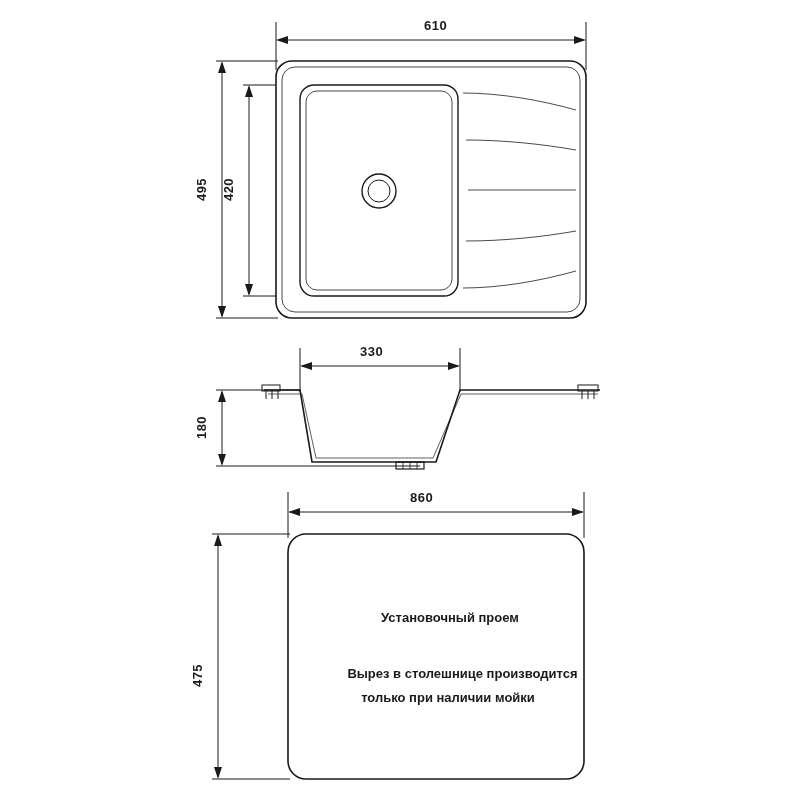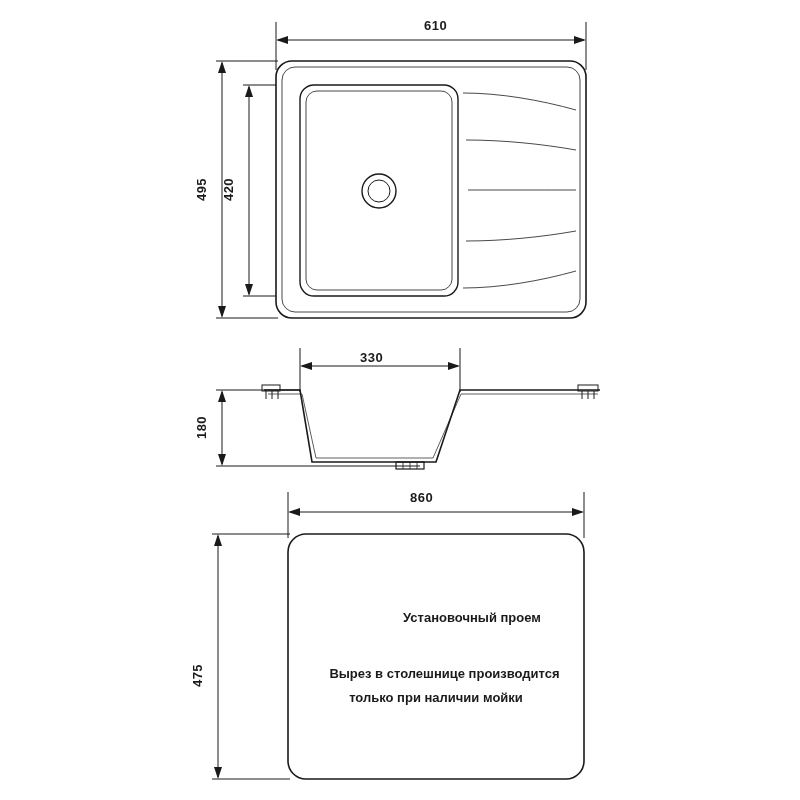--- a/index.html
+++ b/index.html
@@ -170,27 +170,27 @@
       <rect x="288" y="534" width="296" height="245" rx="18" ry="18" fill="#ffffff" stroke="#1a1a1a" stroke-width="1.6"></rect>
     </g>
   </svg>
 
   <div class="dim-label" style="left:424px; top:18px;">610</div>
 
   <div class="dim-label vert" style="left:190px; top:182px; transform:rotate(-90deg);">495</div>
 
   <div class="dim-label vert" style="left:217px; top:182px; transform:rotate(-90deg);">420</div>
 
-  <div class="dim-label" style="left:360px; top:344px;margin-top:6px;">330</div>
+  <div class="dim-label" style="left:360px; top:344px;">330</div>
 
   <div class="dim-label vert" style="left:190px; top:420px; transform:rotate(-90deg);">180</div>
 
   <div class="dim-label" style="left:410px; top:490px;">860</div>
 
   <div class="dim-label vert" style="left:186px; top:668px; transform:rotate(-90deg);">475</div>
 
-  <div class="cut-text" style="left:288px; width:324px; top:610px;padding-left:22px;">Установочный проем</div>
+  <div class="cut-text" style="left:288px; width:324px; top:610px;">Установочный проем</div>
 
-  <div class="cut-text" style="left:276px; width:337px; top:666px;">Вырез в столешнице производится</div>
+  <div class="cut-text" style="left:294px; width:337px; top:666px;">Вырез в столешнице производится</div>
 
-  <div class="cut-text" style="left:288px; width:296px; top:690px;">только при наличии мойки</div>
+  <div class="cut-text" style="left:288px; width:296px; top:690px;padding-left:12px;">только при наличии мойки</div>
 
 </div>
 
 </body></html>

